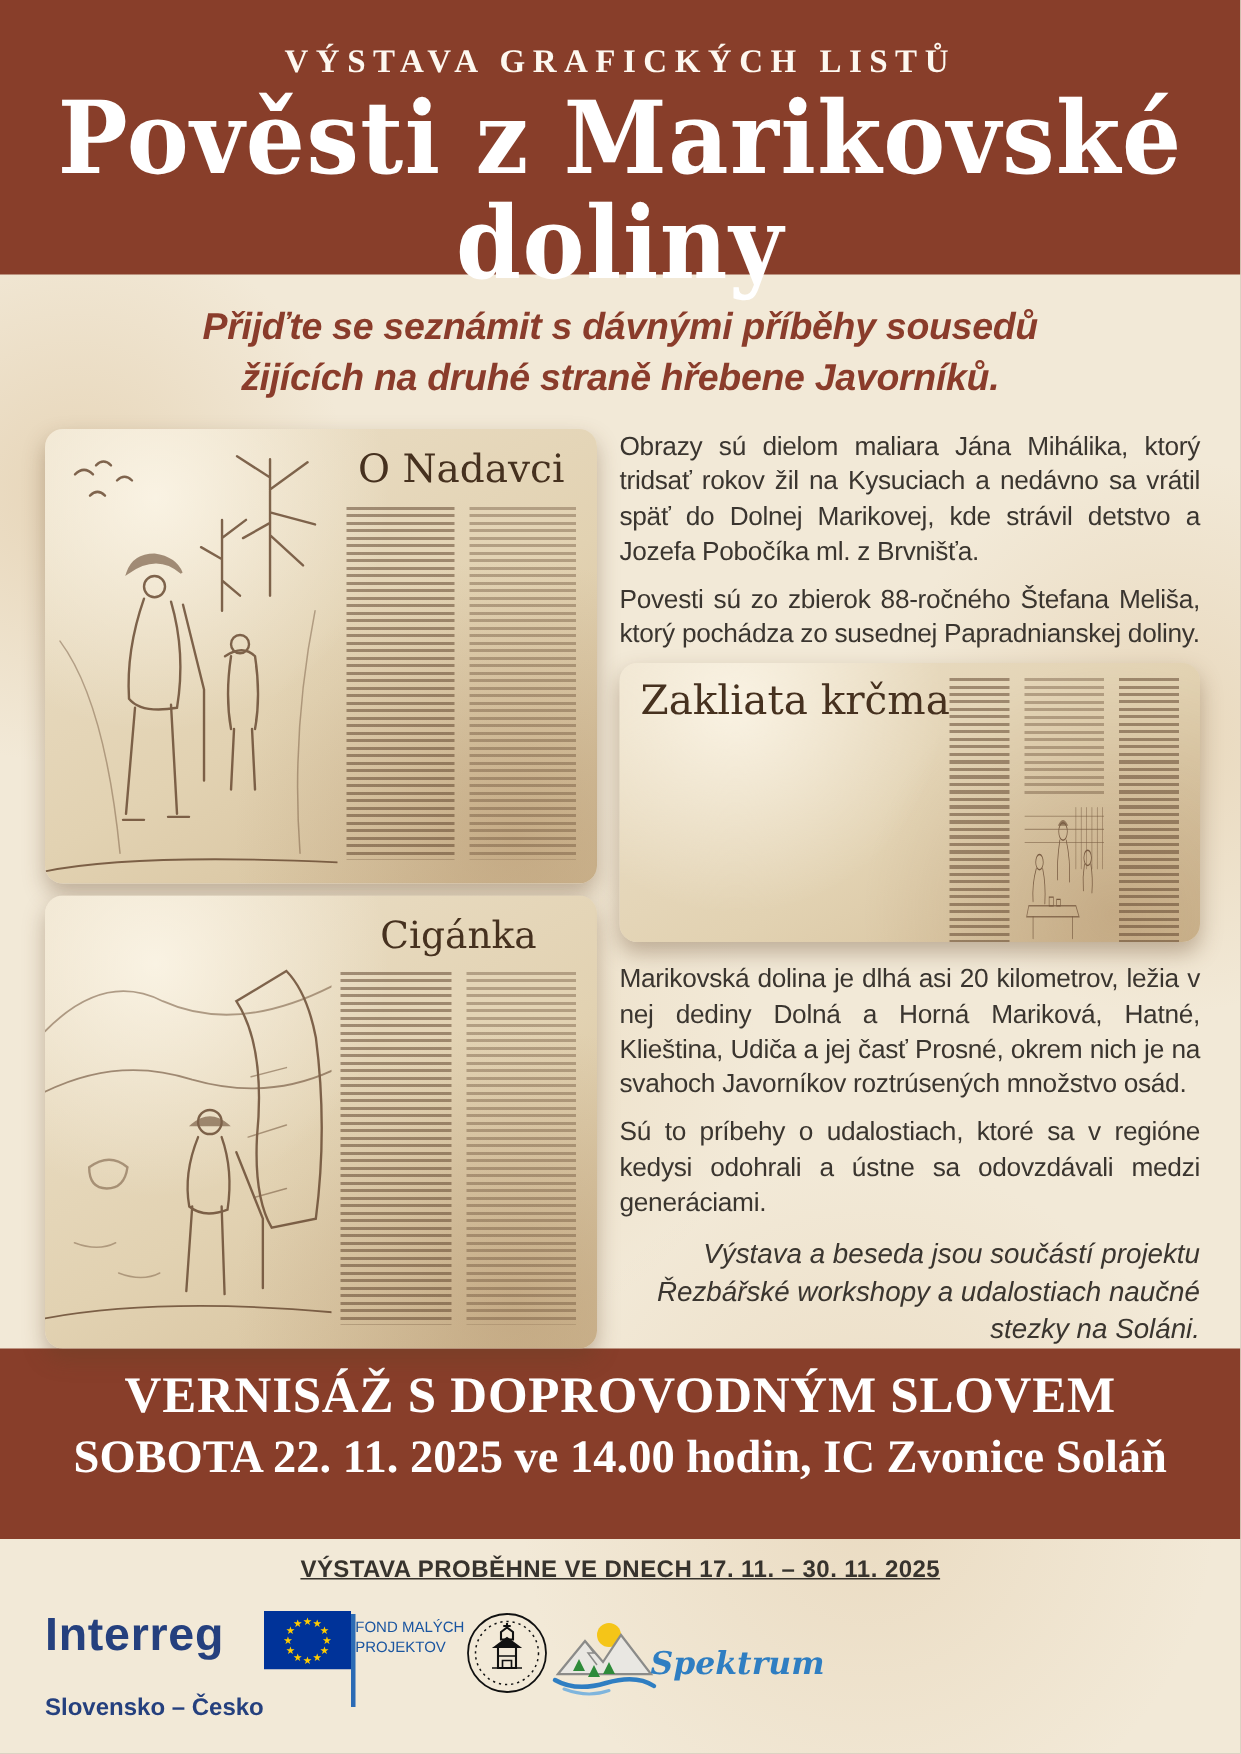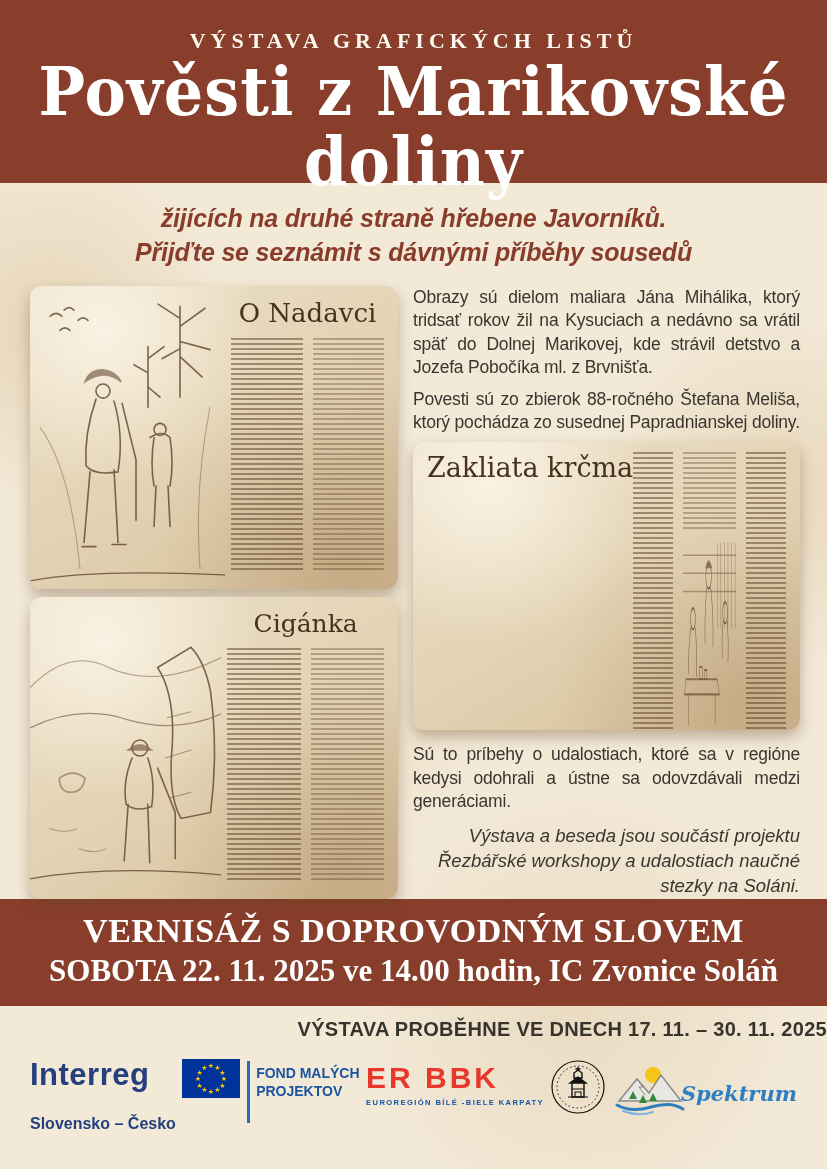--- a/index.html
+++ b/index.html
@@ -70,60 +70,60 @@
   .aw3 .mid { display:flex; flex-direction:column; gap:4px; }
   .aw3 .mid .ft { height:78px; }
   .aw3 .mid .aw-ill { flex:1; }
 
   .para { font-size:17.5px; line-height:1.33; color:#3a352f; text-align:justify; letter-spacing:-.2px; }
   .para + .para { margin-top:9px; }
   .note { margin-top:11px; text-align:right; font-style:italic; font-size:18.5px;
     line-height:1.35; color:#3a352f; }
 
   
-  .event-band { height:107px; background:#883e2a; text-align:center; color:#fff;
+  .event-band { height:127px; background:#883e2a; text-align:center; color:#fff;
     font-family:"Liberation Serif", serif; font-weight:700; padding-top:13px; }
   .event-l1 { font-size:34px; letter-spacing:.5px; }
   .event-l2 { font-size:31px; margin-top:3px; }
 
   
-  .dates { text-align:right; margin-top:12px; font-size:20px; font-weight:700;
-    color:#37332d; letter-spacing:.3px; }
-
-  
-  .footer { display:flex; align-items:flex-start; justify-content:space-between;
+  .dates { text-align:center; margin-top:12px; font-size:16px; font-weight:700;
+    color:#37332d; letter-spacing:.3px;text-decoration:underline; }
+
+  
+  .footer { display:flex; align-items:flex-start; justify-content:flex-start;
     padding:16px 30px 0 30px; }
   .lg-interreg { color:#25407e; }
   .lg-interreg .word { font-size:31px; font-weight:700; letter-spacing:.5px; }
   .lg-interreg .prog { font-size:16px; font-weight:700; margin-top:22px; }
   .lg-eu { display:flex; align-items:center; gap:10px; margin-top:2px; }
   .eu-text { color:#1a3691; font-weight:700; font-size:15px; line-height:1.25; }
   .v-divider { width:3px; height:62px; background:#2b6bb5; margin-top:4px; }
-  .lg-fond { color:#1a55a0; font-weight:700; font-size:14px; line-height:1.25; margin-top:8px; }
+  .lg-fond { color:#1a55a0; font-weight:400; font-size:10px; line-height:1.25; margin-top:8px; }
   .lg-erbbk { text-align:left; margin-top:6px; }
   .lg-erbbk .abbr { color:#e8372c; font-weight:700; font-size:30px; letter-spacing:3px; line-height:1; }
   .lg-erbbk .sub { color:#1457a8; font-weight:700; font-size:7.6px; letter-spacing:1.4px; margin-top:5px; }
   .lg-stamp { margin-top:2px; }
   .lg-spektrum { display:flex; align-items:center; margin-top:8px; }
   .spk-text { color:#2f7ec2; font-family:"DejaVu Serif", serif; font-style:italic;
     font-weight:700; font-size:21px; margin-left:-6px; }
 </style>
 </head>
 <body>
 
 <div class="poster">
 
   <div class="header-band">
     <div class="kicker">VÝSTAVA GRAFICKÝCH LISTŮ</div>
     <div class="main-title">Pověsti z Marikovské doliny</div>
   </div>
 
   <div class="subtitle">
+    <div>Přijďte se seznámit s dávnými příběhy sousedů</div>
     <div>žijících na druhé straně hřebene Javorníků.</div>
-    <div>Přijďte se seznámit s dávnými příběhy sousedů</div>
   </div>
 
   <div class="main">
 
     <div class="col-left">
 
       <div class="artwork aw1">
         <div class="aw-ill">
           <svg viewBox="0 0 195 300" preserveAspectRatio="none">
             <g stroke="#6a4c34" fill="none" stroke-width="1.6" opacity=".85" stroke-linecap="round">
@@ -206,20 +206,21 @@
                   <path d="M16 106 v20 M90 106 v20" stroke-width="1.2"></path>
                   <path d="M46 88 h8 v8 h-8 Z M60 90 h7 v6 h-7 Z" stroke-width="1.1"></path>
                 </g>
               </svg>
             </div>
           </div>
           <div class="ft"></div>
         </div>
       </div>
 
+      <p class="para">Marikovská dolina je dlhá asi 20 kilometrov, ležia v nej dediny Dolná a Horná Mariková, Hatné, Klieština, Udiča a jej časť Prosné, okrem nich je na svahoch Javorníkov roztrúsených množstvo osád.</p>
       <p class="para">Sú to príbehy o udalostiach, ktoré sa v regióne kedysi odohrali a ústne sa odovzdávali medzi generáciami.</p>
 
       <div class="note">
         <div>Výstava a beseda jsou součástí projektu</div>
         <div>Řezbářské workshopy a udalostiach naučné stezky na Soláni.</div>
       </div>
     </div>
   </div>
 
   <div class="event-band">
@@ -258,24 +259,20 @@
       </span>
     </div>
 
     <div class="v-divider"></div>
 
     <div class="lg-fond">
       <div>FOND MALÝCH</div>
       <div>PROJEKTOV</div>
     </div>
 
-    <div class="lg-erbbk">
-      <div class="abbr">ER BBK</div>
-      <div class="sub">EUROREGIÓN BÍLÉ -BIELE KARPATY</div>
-    </div>
 
     <div class="lg-stamp">
       <svg width="56" height="56" viewBox="0 0 56 56">
         <g stroke="#111" fill="none" stroke-width="1.4">
           <circle cx="28" cy="28" r="26" stroke-width="1.2"></circle>
           <circle cx="28" cy="28" r="21" stroke-width="1" stroke-dasharray="1.5 2.6"></circle>
           <path d="M28 8 v4 M25.5 10 h5"></path>
           <path d="M24 14 l4-3 4 3 v5 h-8 Z"></path>
           <path d="M20 24 l8-6 8 6 Z" fill="#111"></path>
           <path d="M22 24 v14 h12 v-14"></path>

